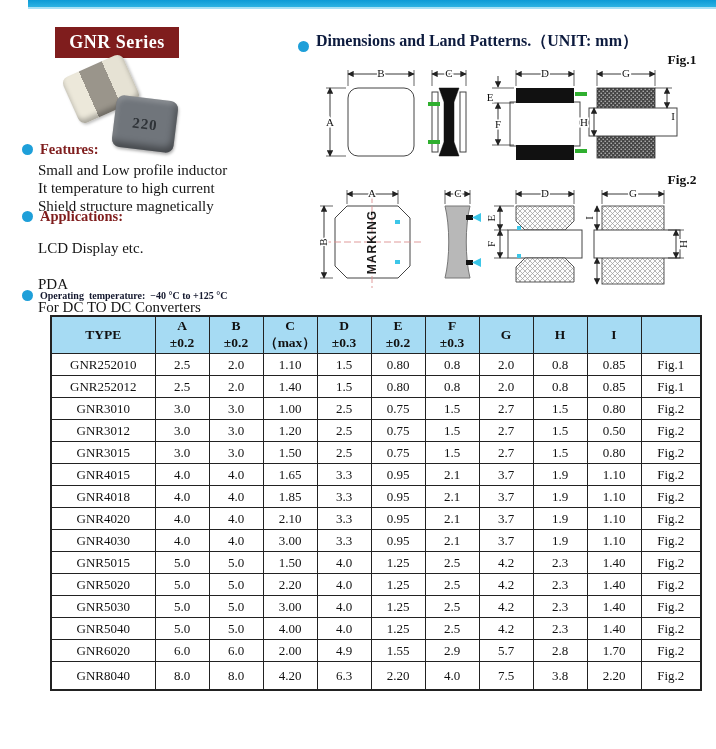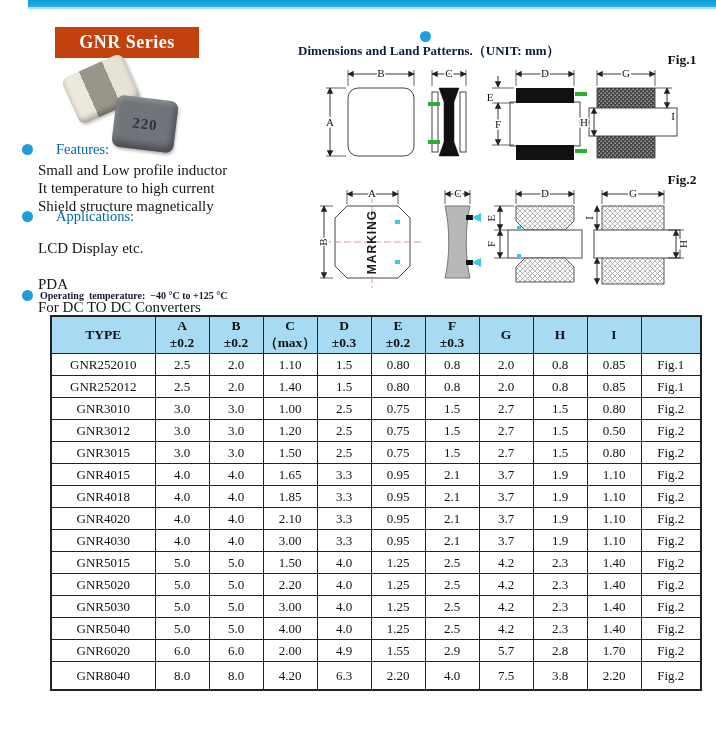--- a/index.html
+++ b/index.html
@@ -2,42 +2,42 @@
 <html><head>
 <meta charset="utf-8">
 <style>
   html,body { margin:0; padding:0; background:#fff; }
   .page { position:relative; width:716px; height:749px; background:#fff;
           font-family:"Liberation Serif", serif; color:#111; overflow:hidden; }
 
   .topbar { position:absolute; left:28px; top:0; width:688px; height:7px;
             background:linear-gradient(#0b9ad6,#2cb2e3); border-bottom:2px solid #a8e0f5; }
 
-  .badge { position:absolute; left:55px; top:27px; width:144px; height:31px;
-           background:#c2410c; color:#fff; font-weight:bold; font-size:18px;
+  .badge { position:absolute; left:55px; top:27px; width:124px; height:31px;
+           background:#7f1d1d; color:#fff; font-weight:bold; font-size:18px;
            display:flex; align-items:center; justify-content:center; letter-spacing:.5px; }
 
   .photo { position:absolute; left:62px; top:60px; width:128px; height:94px; }
   .chip1 { position:absolute; left:6px; top:4px; width:66px; height:50px; transform:rotate(-24deg);
            border-radius:7px;
            background:linear-gradient(90deg,#ece8da 0 30%,#9a958b 30% 68%,#e6e2d4 68%);
            box-shadow:inset 0 -4px 5px rgba(0,0,0,.28), 1px 2px 3px rgba(0,0,0,.25); }
   .chip2 { position:absolute; left:52px; top:38px; width:62px; height:52px; transform:rotate(7deg);
            background:#70757b; border-radius:8px; display:flex; align-items:center; justify-content:center;
            color:#2f3338; font-weight:bold; font-size:15px; letter-spacing:1px;
            box-shadow:inset -2px -5px 7px rgba(0,0,0,.38), inset 2px 3px 5px rgba(255,255,255,.22), 1px 2px 3px rgba(0,0,0,.3); }
 
   .bullet { display:inline-block; width:11px; height:11px; border-radius:50%;
             background:#1e9fd9; margin-right:7px; flex:0 0 auto; }
-  .hline { position:absolute; display:flex; align-items:center; font-weight:normal;
-           font-size:14.5px; color:#0369a1;gap:16px; }
+  .hline { position:absolute; display:flex; align-items:center; font-weight:bold;
+           font-size:14.5px; color:#7f1d1d; }
   .item  { position:absolute; font-size:15px; color:#151515; }
 
-  .dims-title { position:absolute; left:298px; top:31px; display:flex; align-items:center;
-                font-weight:bold; font-size:13px; color:#0d1b3e;flex-direction:column; }
+  .dims-title { position:absolute; left:298px; top:31px; display:flex; align-items:flex-end;
+                font-weight:bold; font-size:16px; color:#0d1b3e; }
   .op-line { position:absolute; left:22px; top:290px; display:flex; align-items:center;
              font-weight:bold; font-size:10px; color:#14182e; }
   .op-line span.txt { white-space:pre; }
 
   .diagrams { position:absolute; left:310px; top:46px; width:406px; height:266px; }
   .outl { fill:#fff; stroke:#444; stroke-width:1; }
   .dim  { stroke:#222; stroke-width:.9; fill:none; }
   .ext  { stroke:#222; stroke-width:.7; fill:none; }
   .cl   { stroke:#dc9090; stroke-width:.9; stroke-dasharray:7 3; fill:none; }
   text.dlabel { font:11px "Liberation Serif", serif; fill:#111; text-anchor:middle;

